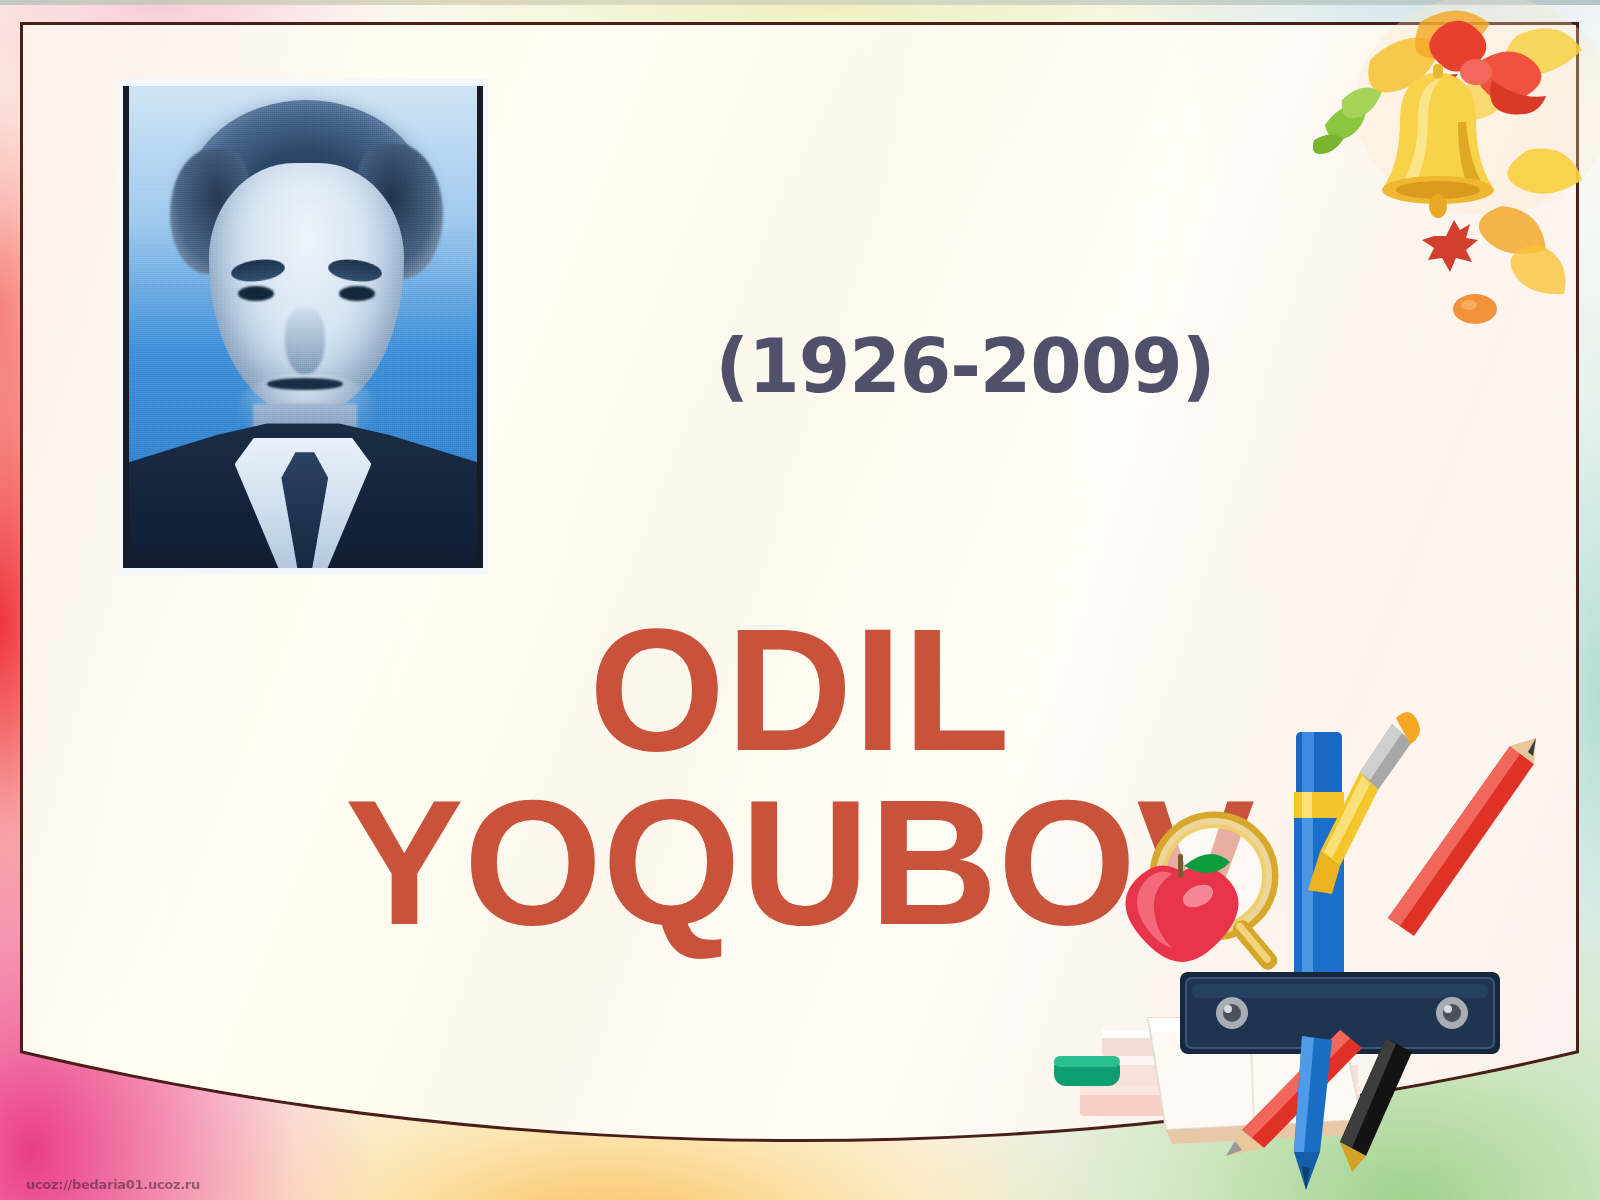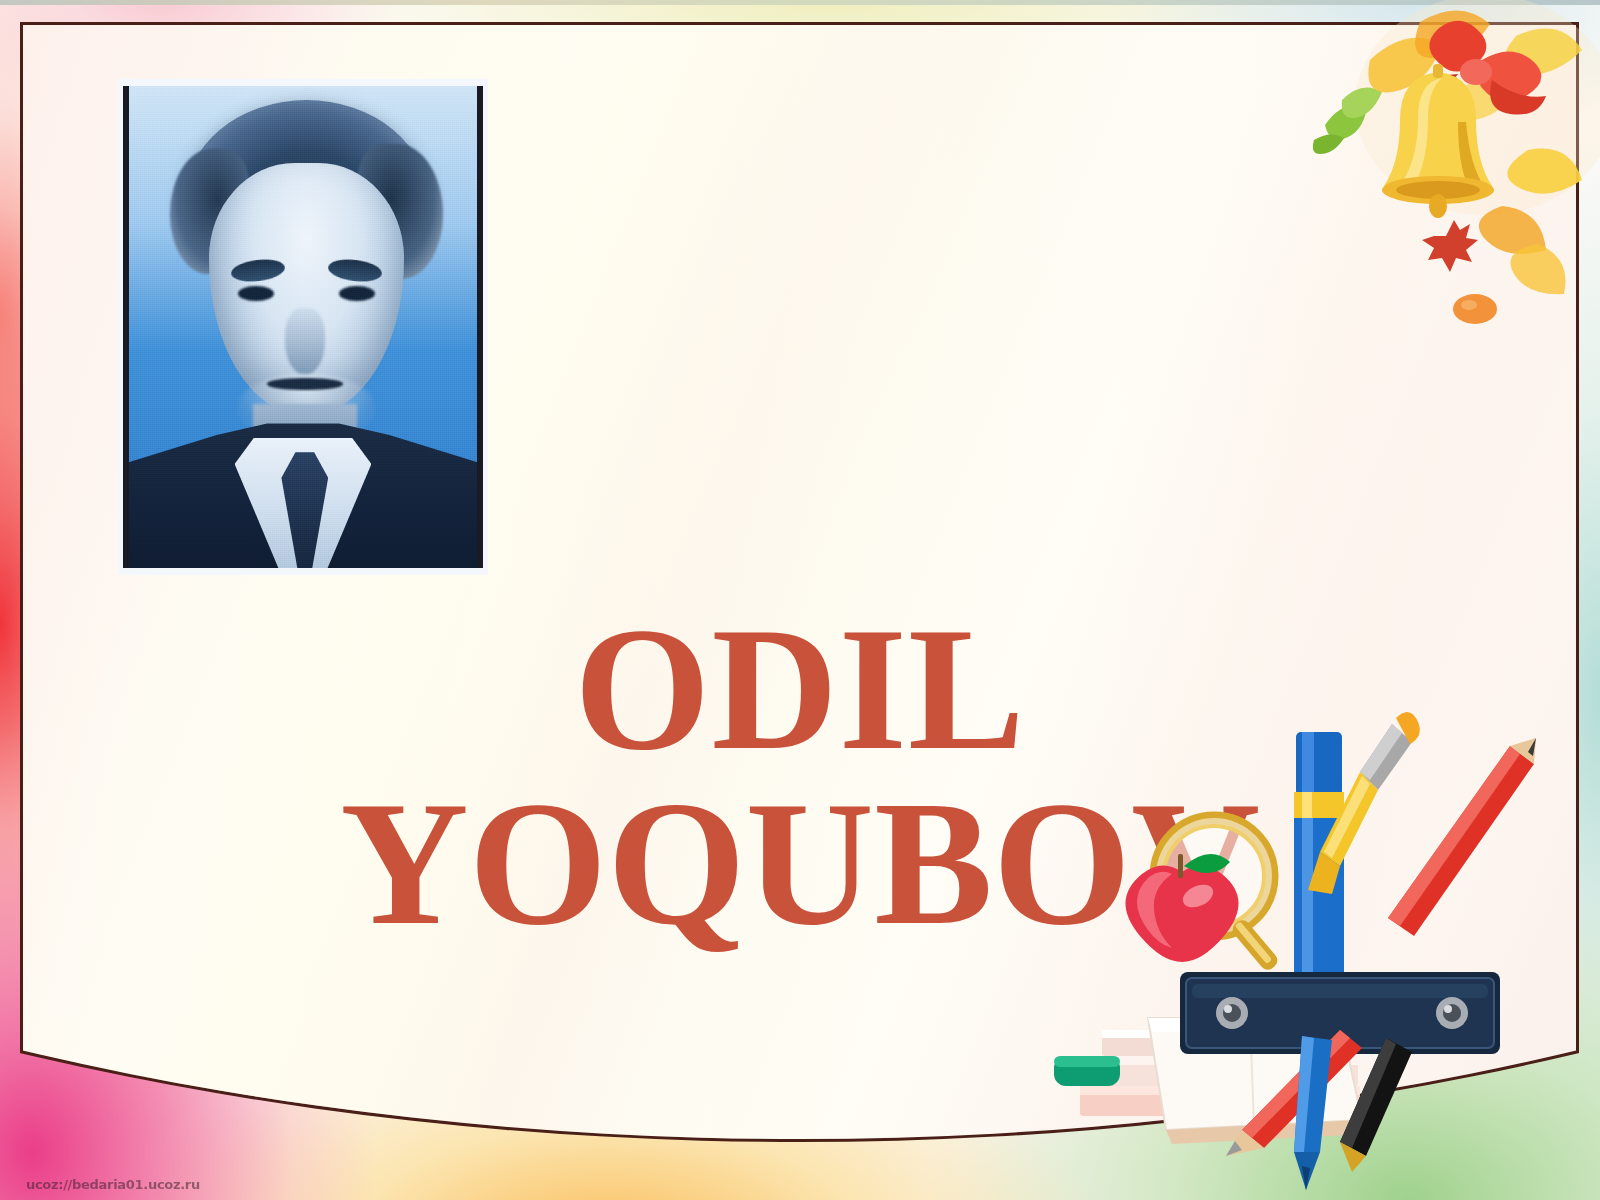--- a/index.html
+++ b/index.html
@@ -287,21 +287,21 @@
     letter-spacing: -1px;
     color: #50506a;
     font-family: "DejaVu Sans", sans-serif;
   }
   .title-block {
     position: absolute;
     left: 0; right: 0;
     top: 604px;
     text-align: center;
     line-height: 0.98;
-    font-family: Liberation Serif, serif;
+    font-family: Liberation Sans, sans-serif;
   }
   .title-line {
     display: block;
     font-size: 175px;
     font-weight: bold;
     color: #c9523b;
     letter-spacing: 1px;
   }
   .title-line.second { font-size: 178px; letter-spacing: 0px; }
 
@@ -352,20 +352,21 @@
       <div class="p-neck"></div>
       <div class="p-suit"></div>
       <div class="p-shirt"></div>
       <div class="p-tie"></div>
       <div class="p-grain"></div>
       <div class="p-edge-l"></div>
       <div class="p-edge-r"></div>
     </div>
   </div>
 
+  <div class="dates">(1926-2009)</div>
 
   <div class="title-block">
     <span class="title-line">ODIL</span>
     <span class="title-line second">YOQUBOV</span>
   </div>
 
   <svg class="deco-topright" viewBox="0 0 330 340">
 
     <ellipse cx="215" cy="105" rx="130" ry="110" fill="#fbe9c8" opacity=".30"></ellipse>
 

